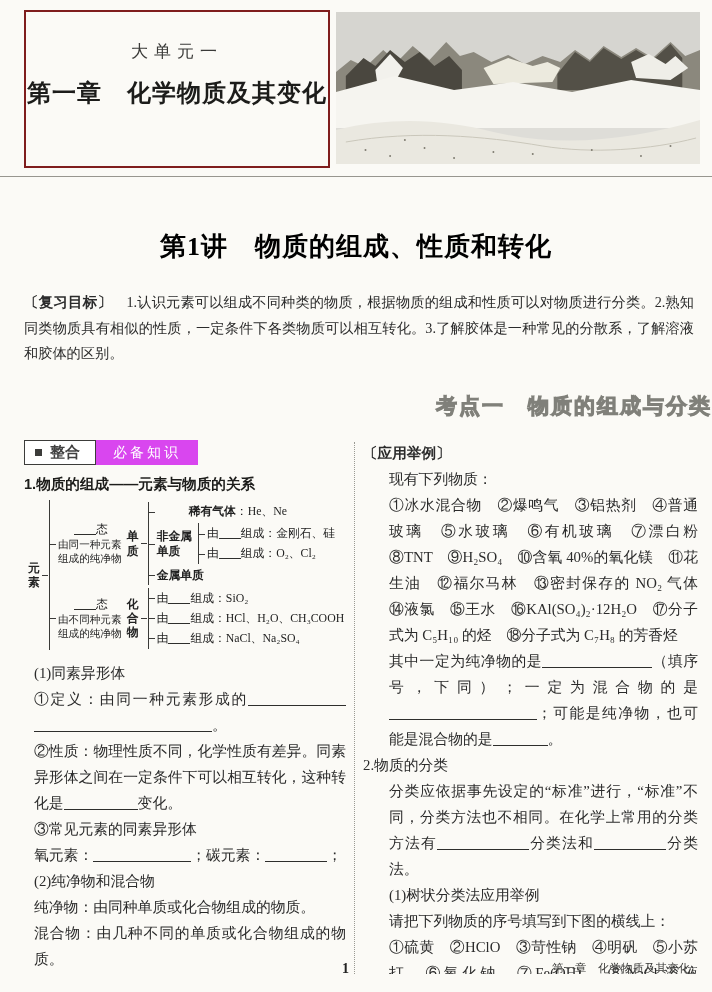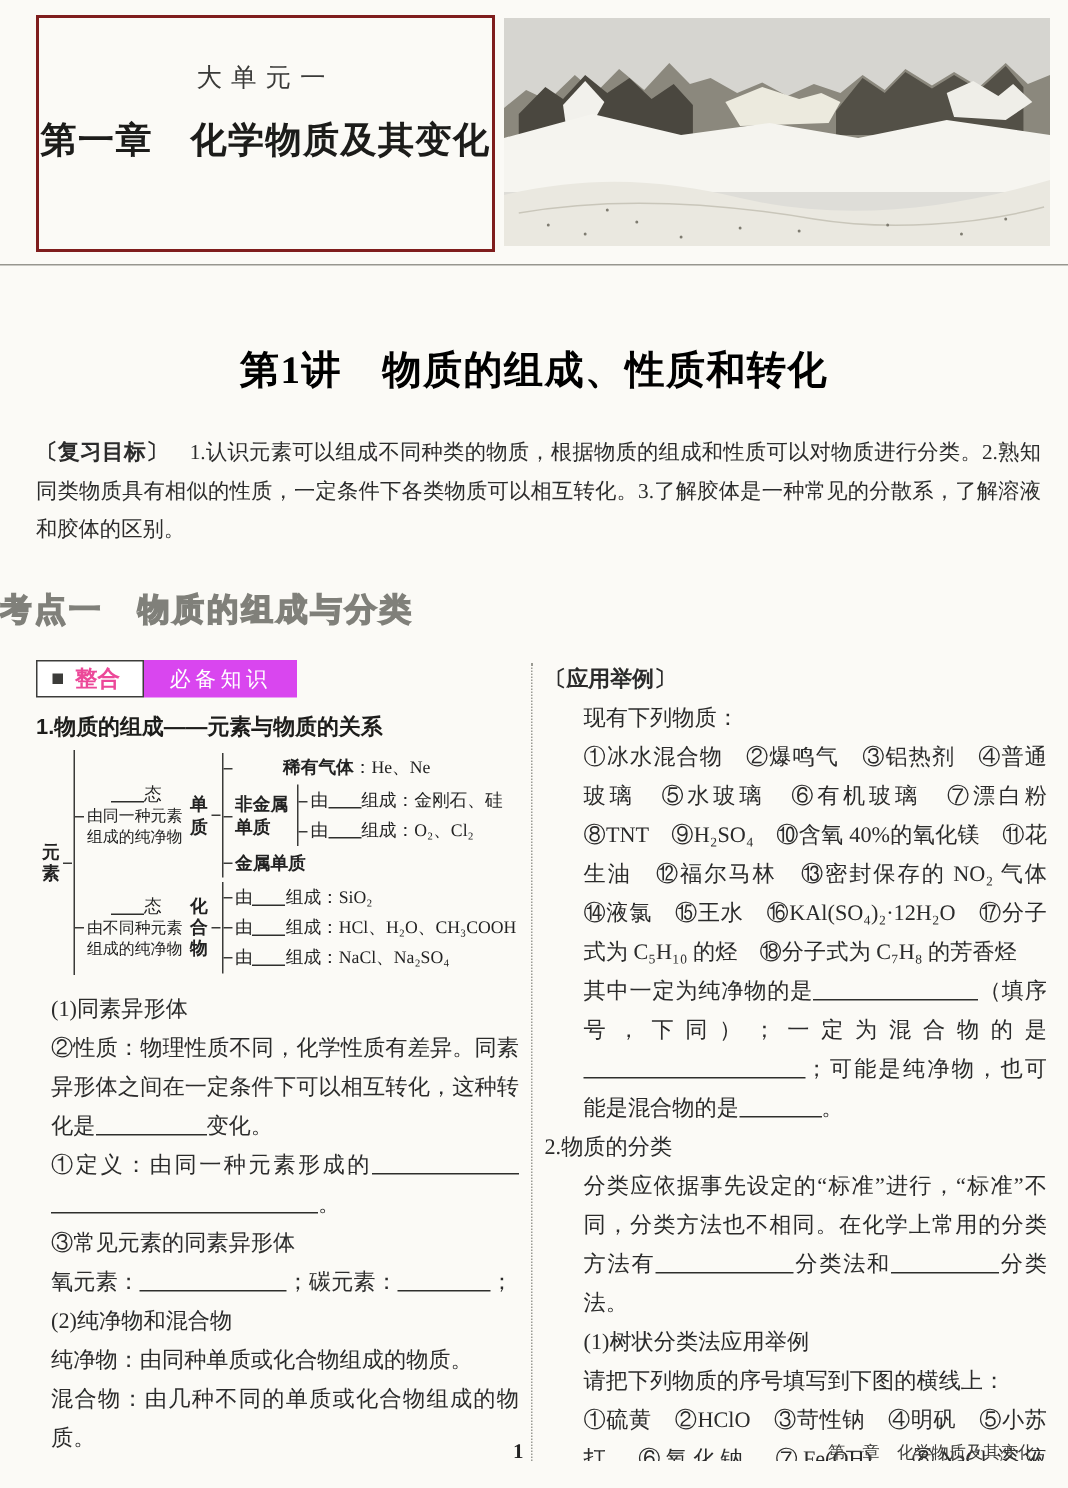--- a/index.html
+++ b/index.html
@@ -16,35 +16,35 @@
                  font-weight:bold;font-size:24px;letter-spacing:1px;color:#1c1c1a;}
   .photo{flex:1;height:152px;margin-top:2px;overflow:hidden;}
   .photo svg{display:block;width:100%;height:100%;}
   .header-rule{border:none;border-top:1px solid #97968f;margin:6px 0 0 0;}
 
   
   .lecture-title{margin-top:52px;text-align:center;font-weight:bold;font-size:26px;
                  letter-spacing:1px;color:#000000;}
   .objectives{margin:26px 18px 0 24px;font-size:14.2px;line-height:1.78;text-align:justify;}
   .obj-label{font-family:"Liberation Sans","DejaVu Sans",sans-serif;font-size:14.5px;}
-  .section-title{margin-top:26px;text-align:left;font-family:"Liberation Sans","DejaVu Sans",sans-serif;
+  .section-title{margin-top:26px;text-align:right;font-family:"Liberation Sans","DejaVu Sans",sans-serif;
                  font-weight:bold;font-size:21px;letter-spacing:2px;
                  color:#aaaaa2;-webkit-text-stroke:1px #80807a;}
 
   
   .columns{display:flex;margin:20px 14px 0 24px;height:534px;overflow:hidden;}
   .col-left{width:322px;flex:none;}
   .col-div{border-left:1px dotted #9a9a93;margin:2px 8px 0 8px;}
   .col-right{flex:1;min-width:0;}
 
   
   .kbar{display:flex;height:25px;margin-bottom:10px;}
   .kbar-left{border:1px solid #3c3c3a;background:#fff;display:flex;align-items:center;gap:8px;
              padding:0 15px 0 10px;font-family:"Liberation Sans","DejaVu Sans",sans-serif;
-             font-weight:bold;font-size:15px;color:#ec4899;}
+             font-weight:bold;font-size:15px;color:#404040;}
   .sq{width:7px;height:7px;background:#3c3c3a;flex:none;}
   .kbar-right{background:#d946ef;color:#fff;display:flex;align-items:center;padding:0 17px;
               font-family:"Liberation Sans","DejaVu Sans",sans-serif;font-size:14px;letter-spacing:3px;}
 
   .h1{font-family:"Liberation Sans","DejaVu Sans",sans-serif;font-weight:bold;
       font-size:14.6px;margin:4px 0 6px 0;color:#1d1d1b;}
   .h2n{font-size:14.8px;line-height:26px;}
 
   .body-l{padding-left:10px;}
   .body-r{padding-left:0;}
@@ -192,22 +192,22 @@
                     <span class="leaf"><span>由</span><span class="blank tb"></span><span>组成：NaCl、Na₂SO₄</span></span>
                   </div>
               </div>
             </div>
           </div>
         </div>
       </div>
 
       <div class="body-l">
         <p class="bp">(1)同素异形体</p>
+        <p class="bp jp"><span>①定义：由同一种元素形成的</span><span class="blank" style="width:98px"></span><span class="blank" style="width:178px"></span><span>。</span></p>
         <p class="bp jp"><span>②性质：物理性质不同，化学性质有差异。同素异形体之间在一定条件下可以相互转化，这种转化是</span><span class="blank" style="width:74px"></span><span>变化。</span></p>
-        <p class="bp jp"><span>①定义：由同一种元素形成的</span><span class="blank" style="width:98px"></span><span class="blank" style="width:178px"></span><span>。</span></p>
         <p class="bp">③常见元素的同素异形体</p>
         <p class="bp"><span>氧元素：</span><span class="blank" style="width:98px"></span><span>；碳元素：</span><span class="blank" style="width:62px"></span><span>；</span></p>
         <p class="bp">(2)纯净物和混合物</p>
         <p class="bp jp">纯净物：由同种单质或化合物组成的物质。</p>
         <p class="bp jp">混合物：由几种不同的单质或化合物组成的物质。</p>
       </div>
     </div>
 
     <div class="col-div"></div>
 

